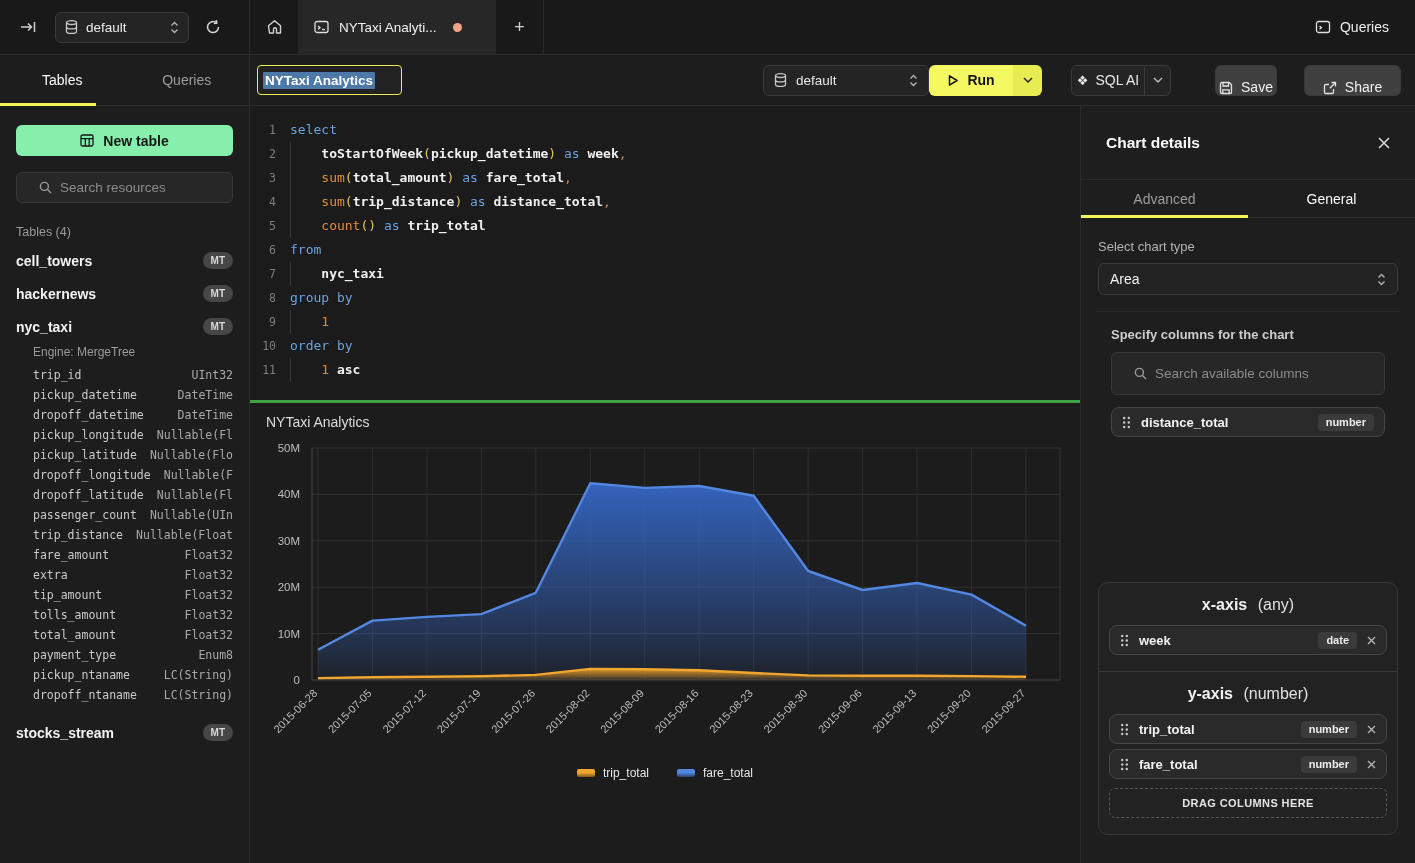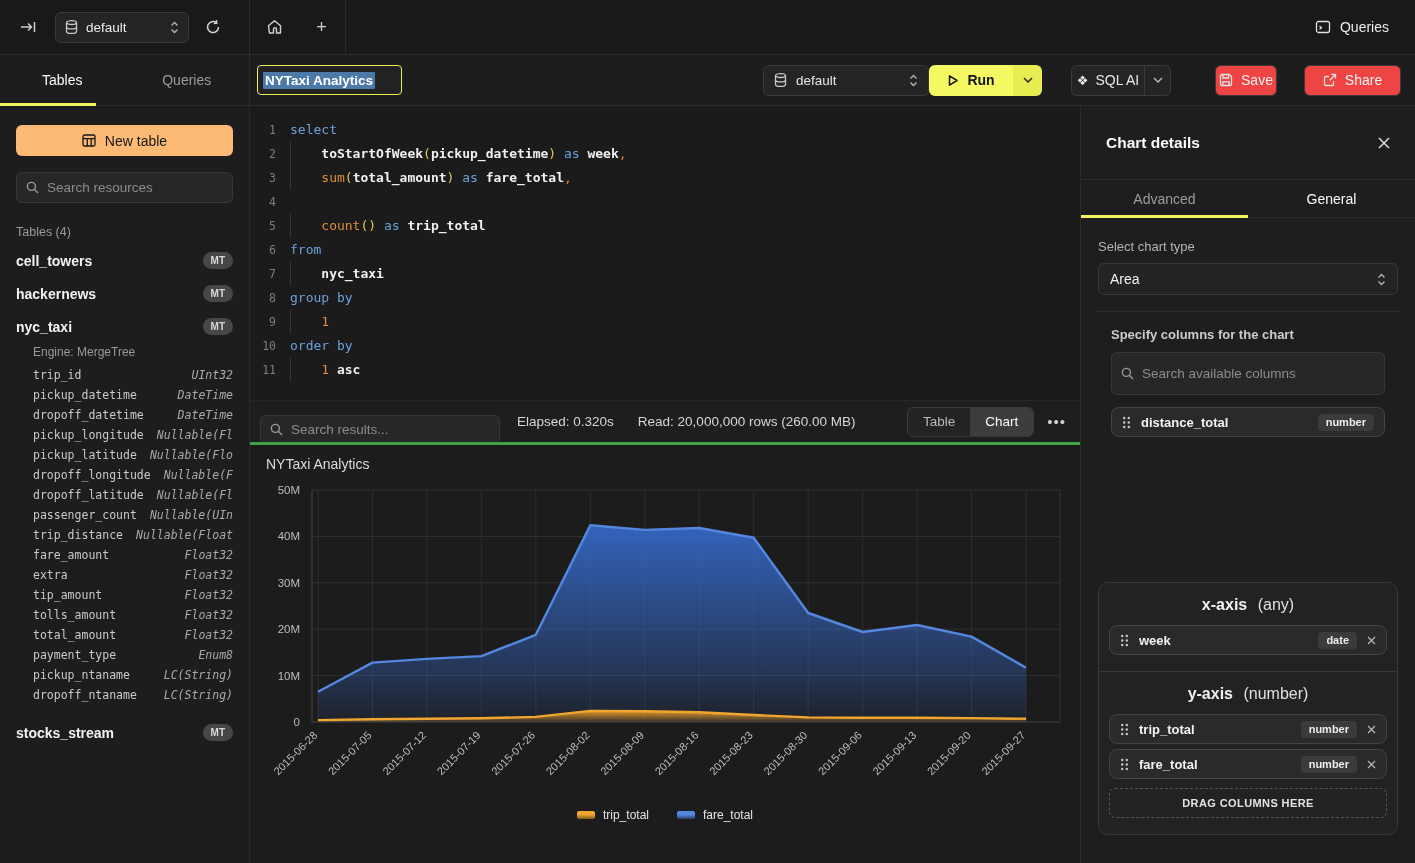--- a/index.html
+++ b/index.html
@@ -39,48 +39,48 @@
                border:1px solid #3a3a3a; border-radius:6px; padding:0 10px; font-size:13.5px; }
   .tb-select .grow { flex:1; }
   .run-btn { height:31px; display:flex; border-radius:6px; overflow:hidden; cursor:pointer; }
   .run-main { width:84px; background:#f5f961; color:#141414; display:flex; align-items:center; justify-content:center;
               gap:8px; font-size:14px; font-weight:600; }
   .run-chev { width:29px; background:#e7ec50; display:flex; align-items:center; justify-content:center; color:#2a2a1a; }
   .sqlai-btn { margin-left:29px; width:100px; height:31px; background:#242424; border:1px solid #3a3a3a; border-radius:6px;
                display:flex; align-items:center; font-size:14px; }
   .sqlai-main { flex:1; display:flex; align-items:center; justify-content:center; gap:7px; }
   .sqlai-chev { width:26px; height:100%; display:flex; align-items:center; justify-content:center; border-left:1px solid #3a3a3a; color:#bdbdbd; }
-  .ghost-btn { height:31px; background:#ef4444; border:1px solid #3a3a3a; border-radius:6px; display:flex;
-               align-items:center; justify-content:center; gap:8px; font-size:14px; color:#f0f0f0; cursor:pointer; }
+  .ghost-btn { height:31px; background:#404040; border:1px solid #3a3a3a; border-radius:6px; display:flex;
+               align-items:flex-end; justify-content:center; gap:8px; font-size:14px; color:#f0f0f0; cursor:pointer; }
   .save-btn { margin-left:44px; width:62px; }
   .share-btn { margin-left:27px; width:97px; }
   .spark { font-size:13px; color:#e8e8e8; }
 
   
   .row-main { flex:1; display:flex; min-height:0; }
 
   
   .sidebar { width:250px; border-right:1px solid #2b2b2b; background:#1d1d1d; padding:19px 16px 0 16px; overflow:hidden; }
-  .new-table { width:100%; height:31px; background:#fdba74; color:#161616; border:none; border-radius:6px;
-               font-size:14px; font-weight:400; display:flex; align-items:center; justify-content:center; gap:9px; cursor:pointer;
+  .new-table { width:100%; height:31px; background:#86efac; color:#161616; border:none; border-radius:6px;
+               font-size:14px; font-weight:700; display:flex; align-items:center; justify-content:center; gap:9px; cursor:pointer;
                font-family:"Liberation Sans", sans-serif; }
   .search-box { margin-top:16px; height:31px; background:#272727; border:1px solid #383838; border-radius:6px;
-                display:flex; align-items:center; gap:8px; padding:0 9px; }
+                display:flex; align-items:center; gap:8px; padding:0 22px; }
   .search-box input { flex:1; background:transparent; border:none; outline:none; color:#d8d8d8; font-size:13.5px;
                       font-family:"Liberation Sans", sans-serif; }
   .search-box input::placeholder { color:#8c8c8c; }
   .section-label { margin-top:22px; font-size:12.5px; color:#9a9a9a; }
   .tbl-row { height:33px; display:flex; align-items:center; justify-content:space-between; cursor:pointer;gap:16px; }
   .tbl-name { font-size:14px; font-weight:600; color:#f2f2f2; }
   .mt-badge { background:#474747; color:#d9d9d9; font-size:10px; font-weight:700; padding:3px 8px; border-radius:9px; }
   .engine-line { font-size:12px; color:#9a9a9a; padding:2px 0 6px 17px; }
   .col-row { height:20px; display:flex; align-items:center; justify-content:space-between; padding-left:17px;
              font-family:"DejaVu Sans Mono", monospace; font-size:11.5px; white-space:nowrap; overflow:hidden; }
   .col-name { color:#c9c9c9; }
-  .col-type { color:#a9a9a9;font-style:italic; }
+  .col-type { color:#a9a9a9; }
   .tbl-row.last { margin-top:11px; }
 
   
   .center { width:830px; display:flex; flex-direction:column; min-width:0; background:#1b1b1b; }
   .editor { height:294px; padding-top:12px; overflow:hidden; background:#1b1b1b; }
   .ed-line { display:flex; height:24px; line-height:24px; font-family:"DejaVu Sans Mono", monospace; font-size:13px; }
   .ed-ln { width:26px; text-align:right; color:#7e7e7e; font-size:11.5px; flex:none; }
   .ed-code { margin-left:14px; white-space:pre; }
   .ed-line.g .ed-code { box-shadow: inset 1px 0 0 #363636; }
   .tok-kw { color:#6ca1dc; }
@@ -177,20 +177,31 @@
             <path d="M11.3 1.2l.5 3-3 .4" fill="none"></path>
           </svg>
       </span>
     </div>
     <div class="tabbar">
       <div class="home-tab">
         <svg class="ic" width="17" height="16" viewBox="0 0 17 16" fill="none" stroke="#d3d3d3" stroke-width="1.4">
             <path d="M2.5 6.8L8.5 1.8 14.5 6.8V14h-4v-3.8a1.5 1.5 0 0 0-3 0V14h-4z" stroke-linejoin="round"></path>
           </svg>
       </div>
+      <div class="query-tab">
+        <span>
+          <svg class="ic" width="15" height="14" viewBox="0 0 15 14" fill="none" stroke="#e0e0e0" stroke-width="1.3">
+              <rect x="1" y="1.5" width="13" height="11" rx="2"></rect>
+              <path d="M4 6l2 1.7L4 9.3"></path>
+              <path d="M8 9.5h3"></path>
+            </svg>
+        </span>
+        <span class="t-label">NYTaxi Analyti...</span>
+        <span class="dirty-dot"></span>
+      </div>
       <div class="newtab">
           <span>+</span>
         </div>
       <div class="queries-top">
         <span>
           <svg class="ic" width="16" height="14" viewBox="0 0 15 14" fill="none" stroke="#e0e0e0" stroke-width="1.3">
               <rect x="1" y="1.5" width="13" height="11" rx="2"></rect>
               <path d="M4 6l2 1.7L4 9.3"></path>
             </svg>
         </span>
@@ -394,20 +405,21 @@
           <div class="ed-line g">
             <span class="ed-ln">2</span>
             <span class="ed-code"><span class="tok-pl">    </span><span class="tok-id">toStartOfWeek</span><span class="tok-pa">(</span><span class="tok-id">pickup_datetime</span><span class="tok-pa">)</span><span class="tok-pl"> </span><span class="tok-kw">as</span><span class="tok-pl"> </span><span class="tok-id">week</span><span class="tok-pu">,</span></span>
           </div>
           <div class="ed-line g">
             <span class="ed-ln">3</span>
             <span class="ed-code"><span class="tok-pl">    </span><span class="tok-fn">sum</span><span class="tok-pa">(</span><span class="tok-id">total_amount</span><span class="tok-pa">)</span><span class="tok-pl"> </span><span class="tok-kw">as</span><span class="tok-pl"> </span><span class="tok-id">fare_total</span><span class="tok-pu">,</span></span>
           </div>
           <div class="ed-line g">
             <span class="ed-ln">4</span>
+            <span class="ed-code"><span class="tok-pl">    </span><span class="tok-fn">sum</span><span class="tok-pa">(</span><span class="tok-id">trip_distance</span><span class="tok-pa">)</span><span class="tok-pl"> </span><span class="tok-kw">as</span><span class="tok-pl"> </span><span class="tok-id">distance_total</span><span class="tok-pu">,</span></span>
           </div>
           <div class="ed-line g">
             <span class="ed-ln">5</span>
             <span class="ed-code"><span class="tok-pl">    </span><span class="tok-fn">count</span><span class="tok-pa">()</span><span class="tok-pl"> </span><span class="tok-kw">as</span><span class="tok-pl"> </span><span class="tok-id">trip_total</span></span>
           </div>
           <div class="ed-line">
             <span class="ed-ln">6</span>
             <span class="ed-code"><span class="tok-kw">from</span></span>
           </div>
           <div class="ed-line g">
@@ -425,38 +437,20 @@
           <div class="ed-line">
             <span class="ed-ln">10</span>
             <span class="ed-code"><span class="tok-kw">order by</span></span>
           </div>
           <div class="ed-line g">
             <span class="ed-ln">11</span>
             <span class="ed-code"><span class="tok-pl">    </span><span class="tok-nu">1</span><span class="tok-pl"> </span><span class="tok-id">asc</span></span>
           </div>
         </div>
 
-      <div class="results-bar">
-        <div class="search-box results-search">
-          <span>
-            <svg class="ic" width="13" height="13" viewBox="0 0 13 13" fill="none" stroke="#9a9a9a" stroke-width="1.4">
-                <circle cx="5.4" cy="5.4" r="4"></circle>
-                <path d="M8.5 8.5L12 12"></path>
-              </svg>
-          </span>
-          <input placeholder="Search results..." style="">
-        </div>
-        <span class="elapsed">Elapsed: 0.320s</span>
-        <span class="readtxt">Read: 20,000,000 rows (260.00 MB)</span>
-        <div class="seg" id="view-toggle">
-            <div class="seg-item">Table</div>
-            <div class="seg-item active">Chart</div>
-          </div>
-        <span class="more-dots">•••</span>
-      </div>
       <div class="green-line"></div>
 
       <div class="chart-pane">
         <div class="chart-title">NYTaxi Analytics</div>
         <svg id="chart-svg" width="828" height="320">
             <defs>
               <linearGradient id="grad0" x1="0" y1="0" x2="0" y2="1">
                 <stop offset="0%" stop-color="#3567c5" stop-opacity="0.95"></stop>
                 <stop offset="70%" stop-color="#3567c5" stop-opacity="0.38"></stop>
                 <stop offset="100%" stop-color="#3567c5" stop-opacity="0.08"></stop>

